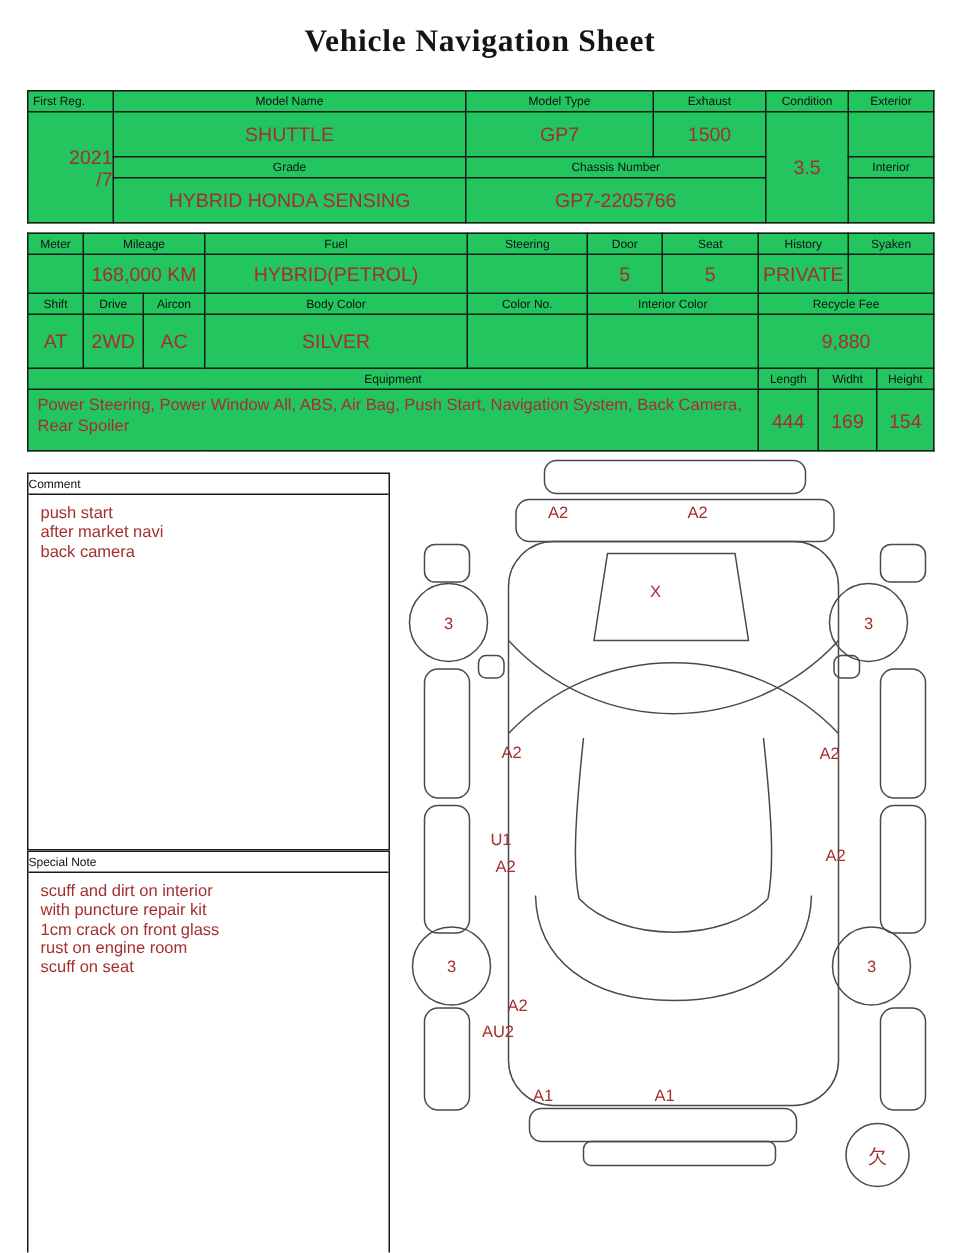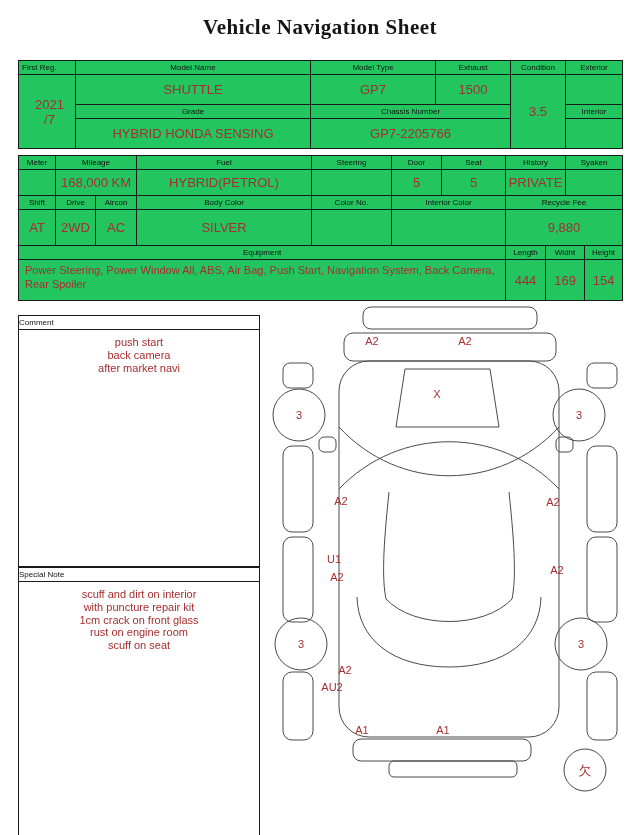--- a/index.html
+++ b/index.html
@@ -7,29 +7,29 @@
   body { background:#fff; font-family:"Liberation Sans", sans-serif; }
   .page { position:relative; width:640px; height:835px; background:#ffffff; overflow:hidden; }
   .title { position:absolute; top:15px; left:0; width:100%; text-align:center;
            font-size:21px; font-weight:bold; color:#151515; letter-spacing:.5px;
            font-family:"Liberation Serif", serif; }
   table.sheet { position:absolute; border-collapse:collapse; table-layout:fixed; background:#22c55e; }
   .sheet td { border:1px solid var(--ink); padding:0; overflow:hidden; white-space:nowrap; }
   td.hdr { font-size:8px; color:#111; text-align:center; vertical-align:middle; padding:1px 2px; }
   td.hdr.left { text-align:left; padding-left:3px; }
   td.val { color:var(--red); text-align:center; vertical-align:middle; font-size:13px; }
-  td.val.left { text-align:center; padding-left:5px;margin-left:48px; }
+  td.val.left { text-align:right; padding-left:5px;margin-left:48px; }
   .fs9{font-size:9px} .fs10{font-size:10.5px} .fs11{font-size:11px} .fs13{font-size:13px}
   .fs14{font-size:14px} .fs15{font-size:15px} .fs16{font-size:16.5px} .fs19{font-size:19px}
   td.equip { font-size:11px; color:var(--red); text-align:left; vertical-align:top;
              padding:3px 6px; line-height:1.3; white-space:normal; }
   .panel { position:absolute; border:1px solid var(--ink); background:#fff; }
   .panel-hdr { height:14px; border-bottom:1px solid var(--ink); font-size:8px; color:#111;
                text-align:left; line-height:13px; }
-  .panel-body { padding:6px 8px; color:var(--red); font-size:11px; line-height:12.8px;text-align:center; }
+  .panel-body { padding:6px 8px; color:var(--red); font-size:11px; line-height:12.8px; }
   .comment-panel { left:18px; top:315px; width:242px; height:252px; }
   .note-panel    { left:18px; top:567px; width:242px; height:319px; }
   .diagram { position:absolute; left:262px; top:299px; width:368px; height:497px; }
   .diagram svg { display:block; }
   .footer { position:absolute; left:16px; top:814px; width:608px; border-top:1.5px solid var(--ink);
             padding-top:4px; text-align:center; color:var(--red); font-size:8.5px; }
   .marks text { font-family:"Liberation Sans", sans-serif; }
 </style>
 </head>
 <body>
@@ -145,22 +145,22 @@
       <td class="val fs13" colspan="2">169</td>
       <td class="val fs13">154</td>
     </tr>
   </tbody>
     </table>
 
   <div class="panel comment-panel">
     <div class="panel-hdr">Comment</div>
     <div class="panel-body">
       <div>push start</div>
+      <div>after market navi</div>
       <div>back camera</div>
-      <div>after market navi</div>
     </div>
   </div>
 
   <div class="panel note-panel">
     <div class="panel-hdr">Special Note</div>
     <div class="panel-body">
       <div>scuff and dirt on interior</div>
       <div>with puncture repair kit</div>
       <div>1cm crack on front glass</div>
       <div>rust on engine room</div>

